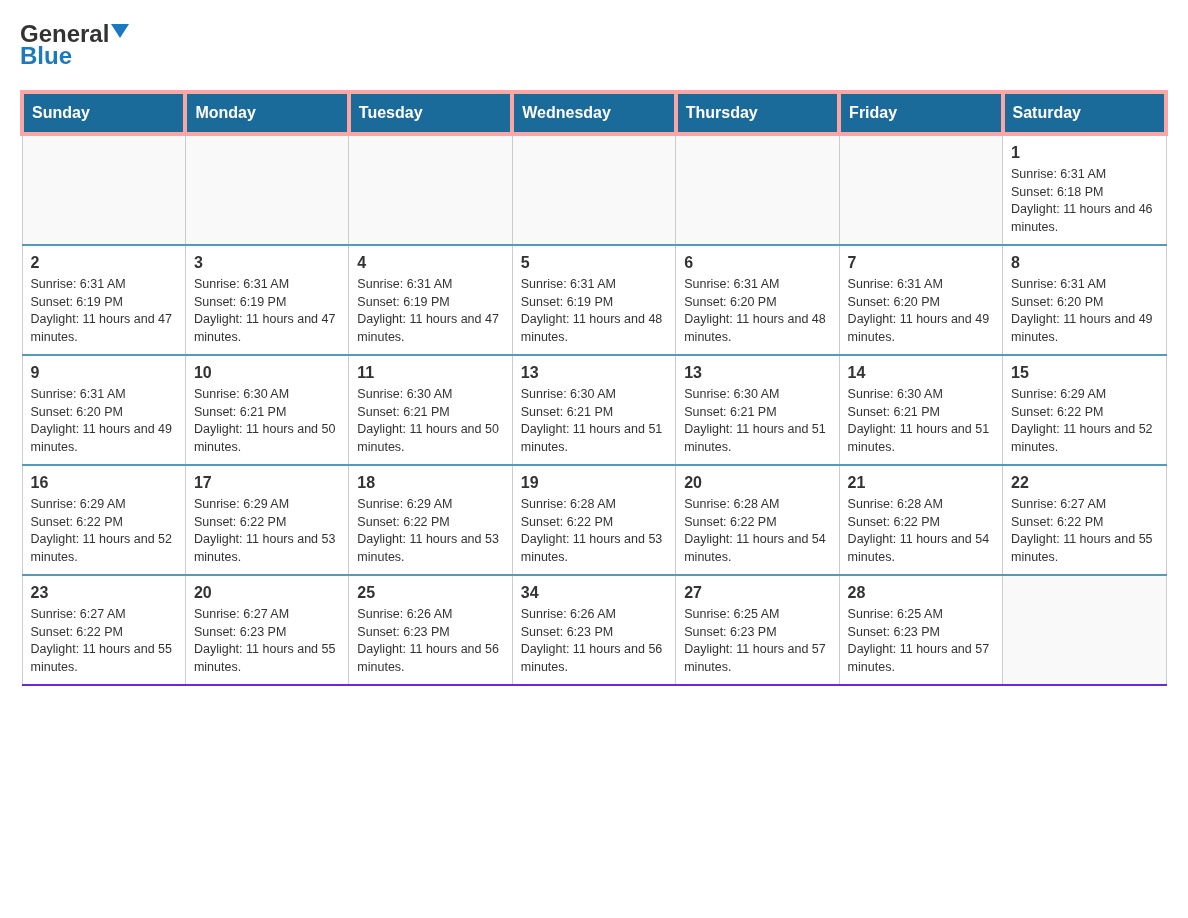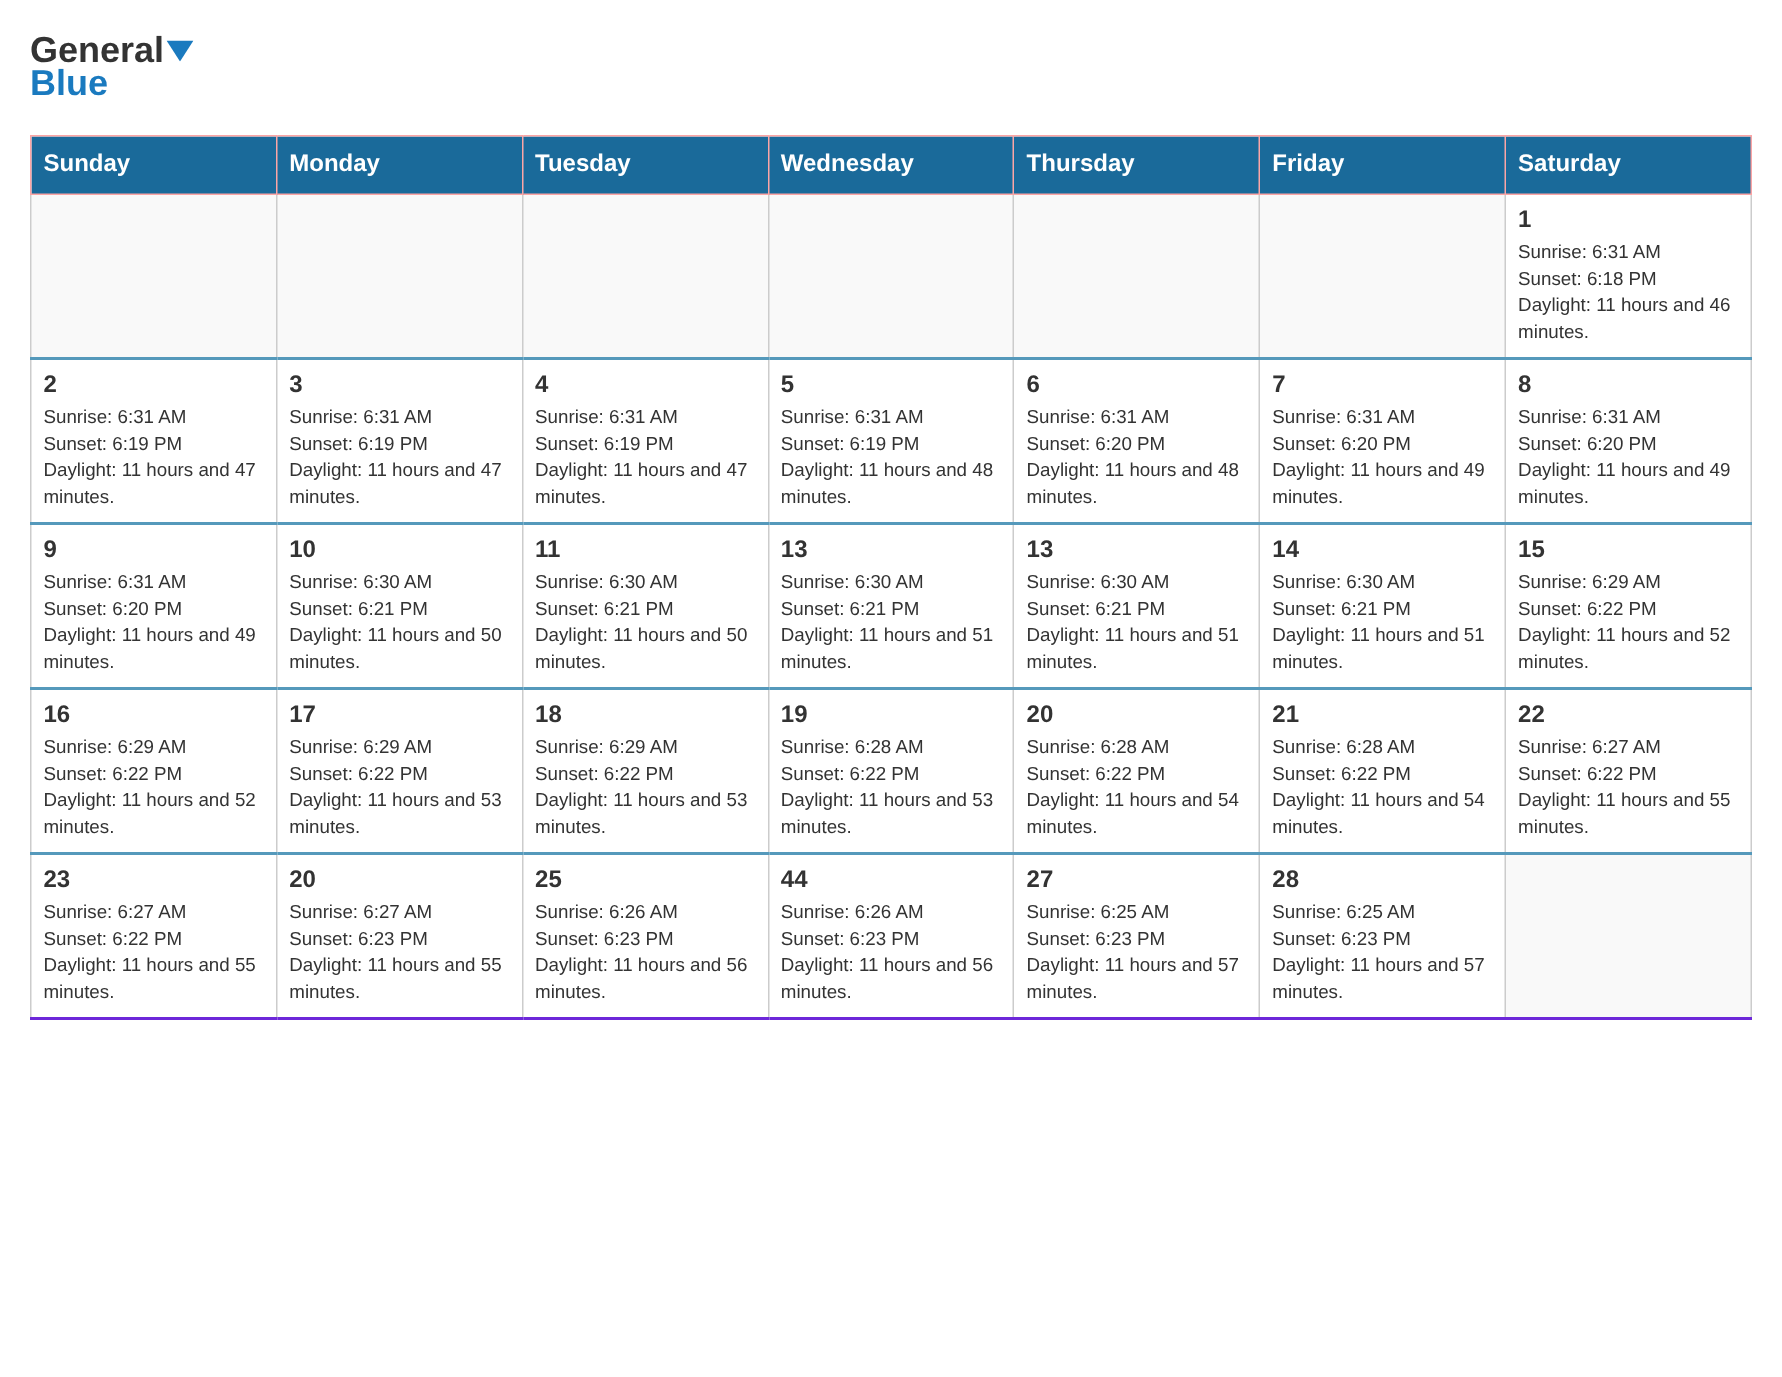--- a/index.html
+++ b/index.html
@@ -16,21 +16,20 @@
       align-items: flex-start;
       margin-bottom: 20px;
     }
     .logo-block {
       display: flex;
       flex-direction: column;
       align-items: flex-start;
     }
     .logo-line1 {
       display: flex;
-      align-items: center;
     }
     .title-block {
       text-align: right;
     }
     .month-title {
       font-size: 48px;
       font-weight: normal;
       color: #333;
     }
     .location {
@@ -42,21 +41,21 @@
       width: 100%;
       border-collapse: collapse;
     }
     .calendar th {
       background-color: #1a6a9a;
       color: #fff;
       font-size: 16px;
       font-weight: bold;
       padding: 10px 8px;
       text-align: left;
-      border: 1px solid #fca5a5;
+      border: 4px solid #fca5a5;
     }
     .calendar td {
       border: 1px solid #ccc;
       vertical-align: top;
       padding: 8px;
       width: 14.28%;
       min-height: 100px;
       font-size: 13px;
       color: #333;
     }
@@ -222,21 +221,21 @@
         </td>
         <td>
           <div class="day-number">20</div>
           <div class="day-info">Sunrise: 6:27 AM<br>Sunset: 6:23 PM<br>Daylight: 11 hours and 55 minutes.</div>
         </td>
         <td>
           <div class="day-number">25</div>
           <div class="day-info">Sunrise: 6:26 AM<br>Sunset: 6:23 PM<br>Daylight: 11 hours and 56 minutes.</div>
         </td>
         <td>
-          <div class="day-number">44</div>
+          <div class="day-number">34</div>
           <div class="day-info">Sunrise: 6:26 AM<br>Sunset: 6:23 PM<br>Daylight: 11 hours and 56 minutes.</div>
         </td>
         <td>
           <div class="day-number">27</div>
           <div class="day-info">Sunrise: 6:25 AM<br>Sunset: 6:23 PM<br>Daylight: 11 hours and 57 minutes.</div>
         </td>
         <td>
           <div class="day-number">28</div>
           <div class="day-info">Sunrise: 6:25 AM<br>Sunset: 6:23 PM<br>Daylight: 11 hours and 57 minutes.</div>
         </td>

